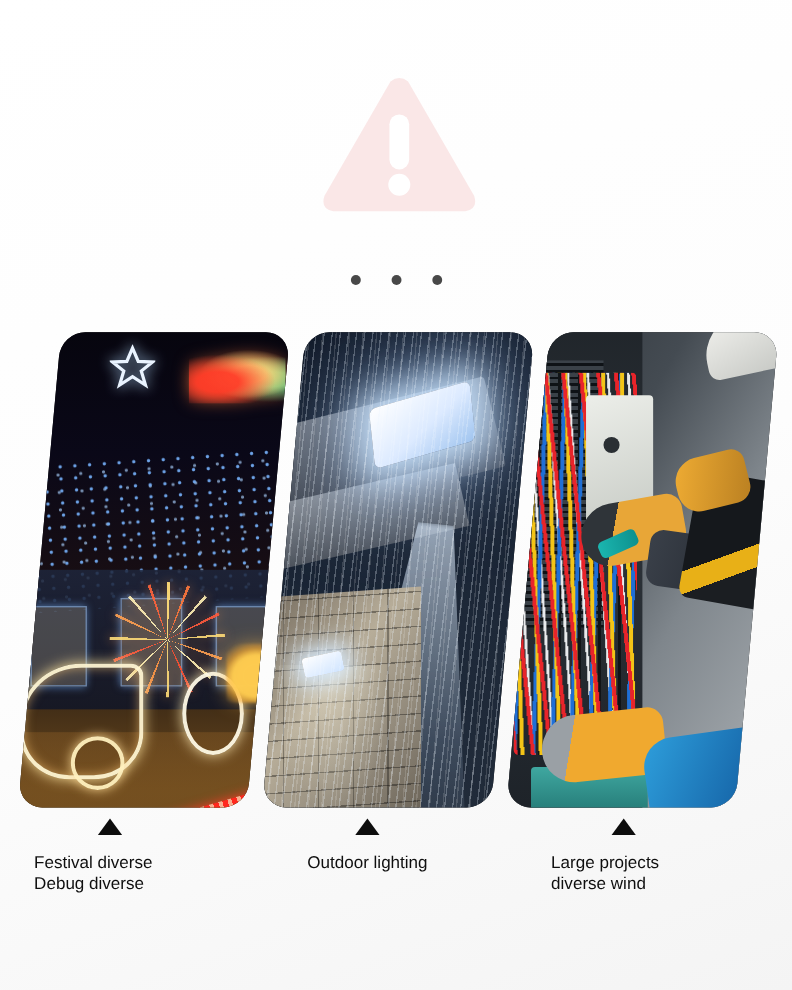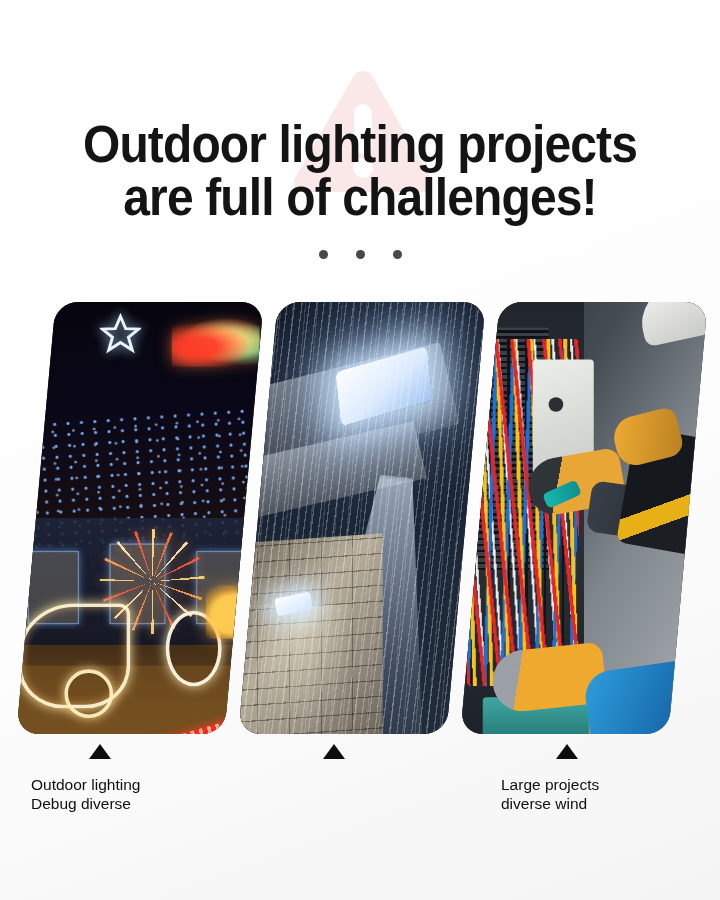--- a/index.html
+++ b/index.html
@@ -438,24 +438,20 @@
 <body>
 
 <div class="header">
 
   <svg class="warning-mark" viewBox="0 0 142 126">
     <path d="M63 6 Q71 0 79 6 L139 110 Q143 122 131 124 L11 124 Q-1 122 3 110 Z" fill="#fae7e7"></path>
     <rect x="62" y="36" width="18" height="50" rx="9" fill="#ffffff"></rect>
     <circle cx="71" cy="100" r="10" fill="#ffffff"></circle>
   </svg>
 
-  <div class="headline-block">
-    <div class="headline-line">Outdoor lighting projects</div>
-    <div class="headline-line">are full of challenges!</div>
-  </div>
 
   <div class="dots">
     <span class="dot"></span>
     <span class="dot"></span>
     <span class="dot"></span>
   </div>
 </div>
 
 <div class="panels">
 
@@ -519,22 +515,23 @@
 </div>
 
 <div class="markers">
   <div class="marker marker-1"></div>
   <div class="marker marker-2"></div>
   <div class="marker marker-3"></div>
 </div>
 
 <div class="captions">
   <div class="caption caption-1">
+    <div>Festival diverse</div>
+    <div>Debug diverse</div>
+  </div>
+  <div class="caption caption-2">
     <div>Outdoor lighting</div>
-    <div>Debug diverse</div>
-  </div>
-  <div class="caption caption-2">
   </div>
   <div class="caption caption-3">
     <div>Large projects</div>
     <div>diverse wind</div>
   </div>
 </div>
 
 </body></html>

